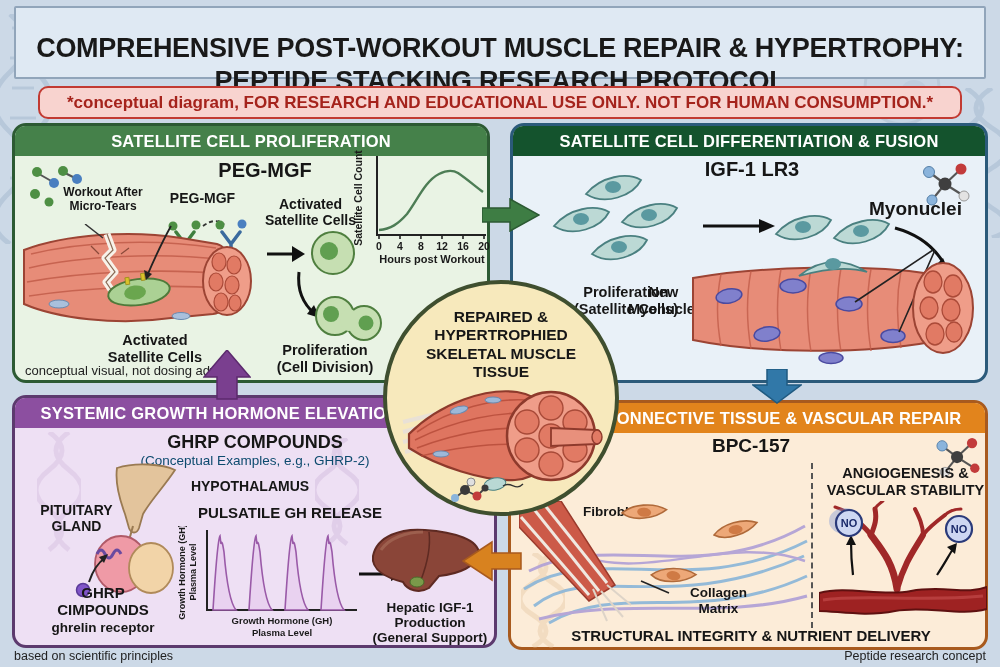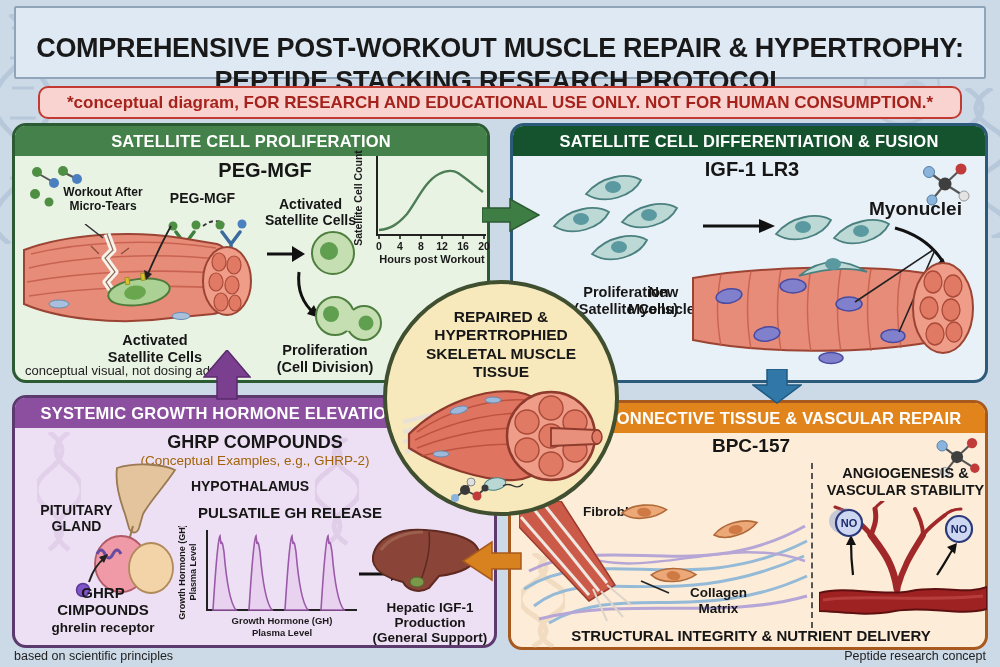--- a/index.html
+++ b/index.html
@@ -266,21 +266,21 @@
     <svg class="abs deco" style="left:22px;top:34px;opacity:.3;" width="44" height="120" viewBox="0 0 44 120">
       <path d="M12,0 Q38,18 12,38 Q-14,58 12,78 Q38,98 12,118" fill="none" stroke="#c9aed6" stroke-width="5"></path>
       <path d="M32,0 Q6,18 32,38 Q58,58 32,78 Q6,98 32,118" fill="none" stroke="#c9aed6" stroke-width="5"></path>
     </svg>
     <svg class="abs deco" style="left:300px;top:40px;opacity:.35;" width="44" height="110" viewBox="0 0 44 110">
       <path d="M12,0 Q38,16 12,34 Q-14,52 12,70 Q38,88 12,106" fill="none" stroke="#c9aed6" stroke-width="5"></path>
       <path d="M32,0 Q6,16 32,34 Q58,52 32,70 Q6,88 32,106" fill="none" stroke="#c9aed6" stroke-width="5"></path>
     </svg>
 
     <div class="lbl" style="left:90px;top:34px;width:300px;font-size:18px;">GHRP COMPOUNDS</div>
-    <div class="lbl reg" style="left:90px;top:55px;width:300px;font-size:13.5px;color:#a16207;">(Conceptual Examples, e.g., GHRP-2)</div>
+    <div class="lbl reg" style="left:90px;top:55px;width:300px;font-size:13.5px;color:#0c4a6e;">(Conceptual Examples, e.g., GHRP-2)</div>
     <div class="lbl" style="left:150px;top:80px;width:170px;font-size:14px;">HYPOTHALAMUS</div>
     <div class="lbl" style="left:14px;top:104px;width:95px;font-size:14px;">PITUITARY
 GLAND</div>
 
     <svg class="abs" style="left:60px;top:64px;" width="135" height="150" viewBox="0 0 135 150">
       <path d="M42,6 C60,0 88,2 100,8 C88,26 76,38 68,52 L64,66 C62,72 56,72 54,66 L50,52 C44,36 40,20 42,6 Z" fill="#e3c49c" stroke="#9a7a52" stroke-width="1.8"></path>
       <path d="M58,64 C56,74 53,80 51,84" fill="none" stroke="#9a7a52" stroke-width="2"></path>
       <ellipse cx="46" cy="102" rx="26" ry="28" fill="#ef9aa6" stroke="#b05a68" stroke-width="1.8"></ellipse>
       <ellipse cx="76" cy="106" rx="22" ry="25" fill="#f2d4a8" stroke="#b08a5a" stroke-width="1.8"></ellipse>
       <path d="M22,92 q4,-8 8,0 q4,8 8,0 q4,-8 8,0" fill="none" stroke="#6a4aa0" stroke-width="3"></path>

